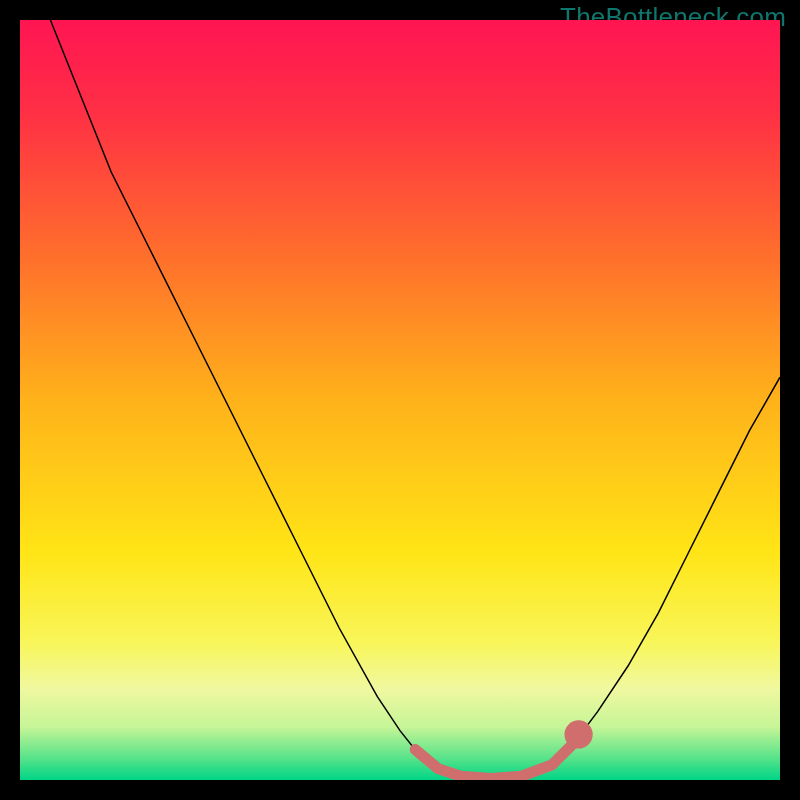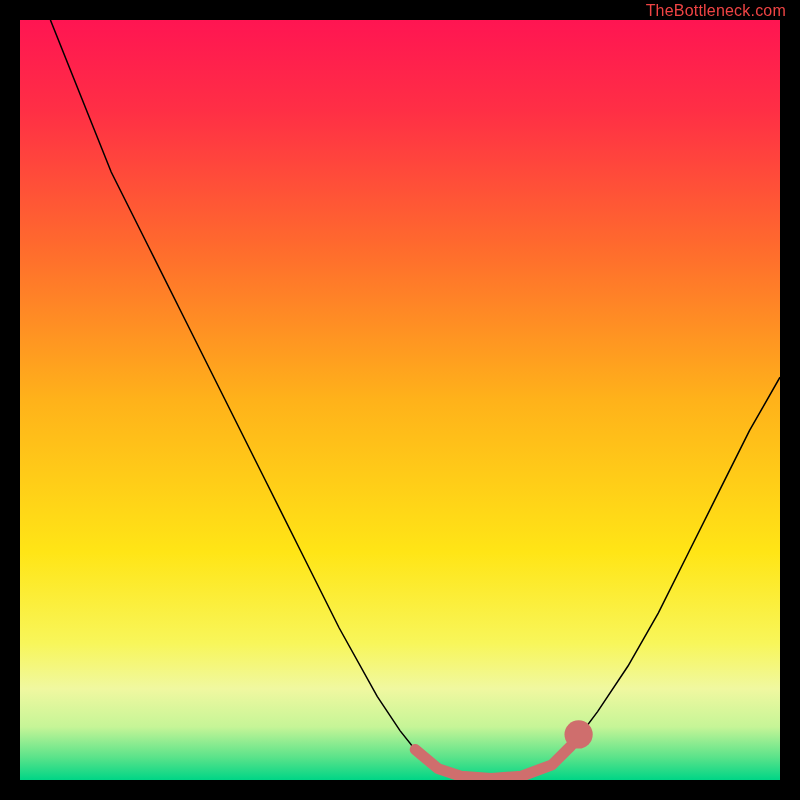--- a/index.html
+++ b/index.html
@@ -20,22 +20,22 @@
     left: 20px;
     top: 20px;
     width: 760px;
     height: 760px;
   }
   .watermark {
     position: absolute;
     top: 2px;
     right: 14px;
     font-family: Arial, Helvetica, sans-serif;
-    font-size: 16px;
-    color: #ef4444;
+    font-size: 26px;
+    color: #0f766e;
     font-weight: 500;
     letter-spacing: 0.2px;
   }
   svg { display: block; }
 </style>
 </head>
 <body>
 
 <div class="chart-container">
   <div class="watermark">TheBottleneck.com</div>

